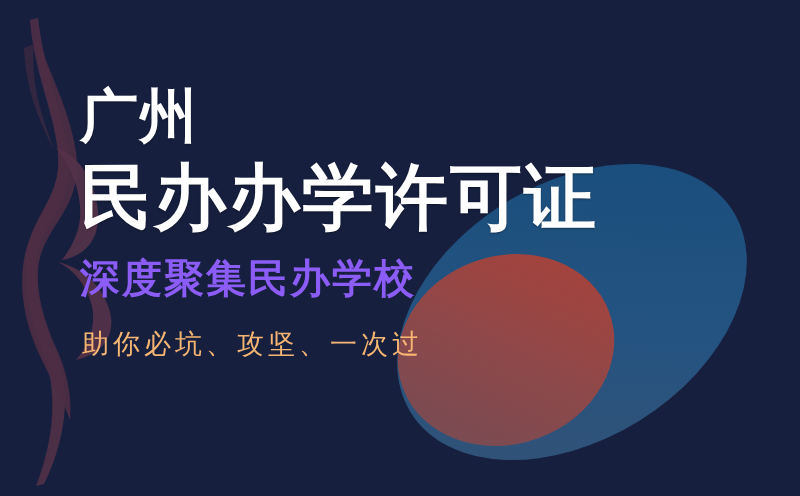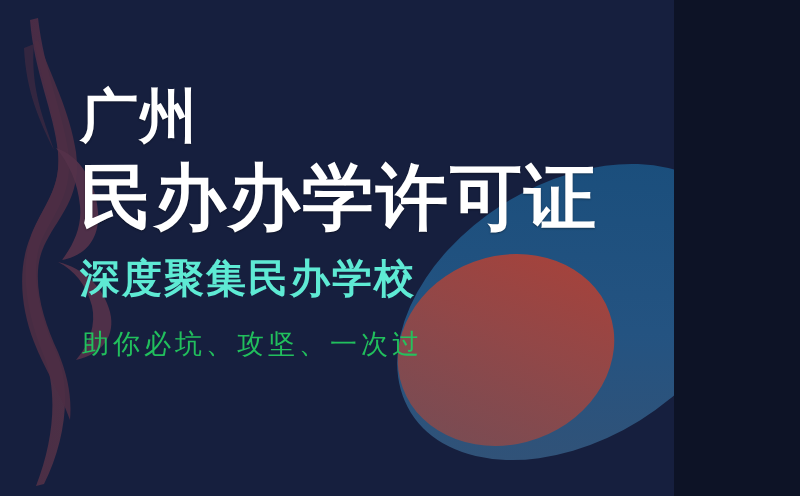--- a/index.html
+++ b/index.html
@@ -7,25 +7,24 @@
     margin: 0;
     padding: 0;
     background: #0d1326;
   }
   body {
     font-family: "Liberation Sans", "DejaVu Sans", sans-serif;
   }
 
   .banner {
     position: relative;
-    width: 663px;
+    width: 800px;
     height: 496px;
     overflow: hidden;
     background: #161f3e;
-    padding-left: 11px;
   }
 
   
   .bg-layer {
     position: absolute;
     inset: 0;
     overflow: hidden;
     pointer-events: none;
   }
 
@@ -68,34 +67,34 @@
   .headline-2 {
     top: 162px;
     font-size: 72px;
     letter-spacing: 2px;
   }
 
   .subhead {
     position: absolute;
     left: 80px;
     top: 258px;
-    color: #5eead4;
+    color: #8b5cf6;
     font-family: "Liberation Sans", "DejaVu Sans", sans-serif;
     font-weight: bold;
     font-size: 40px;
     letter-spacing: 2px;
     line-height: 1;
     white-space: nowrap;
   }
 
   .tagline {
     position: absolute;
     left: 82px;
     top: 330px;
-    color: #22c55e;
+    color: #fdba74;
     font-family: "DejaVu Sans", "Liberation Sans", sans-serif;
     font-weight: normal;
     font-size: 27px;
     letter-spacing: 4px;
     line-height: 1;
     white-space: nowrap;
     opacity: 0.97;
   }
 </style>
 </head>

